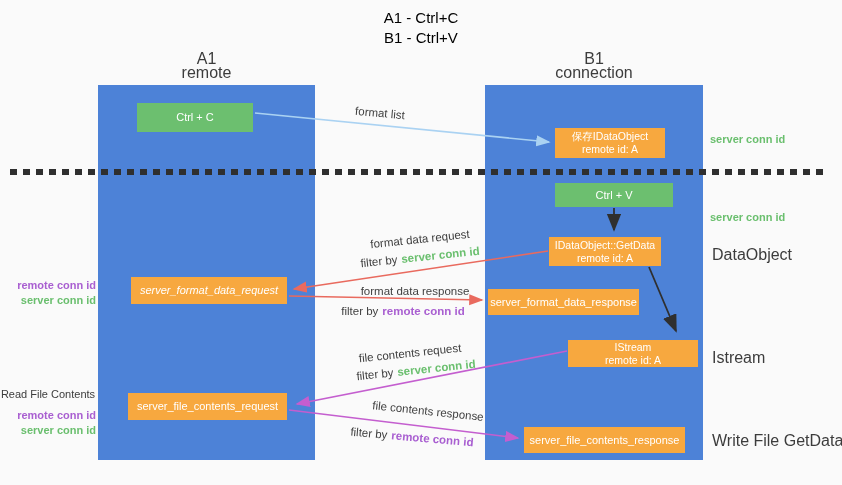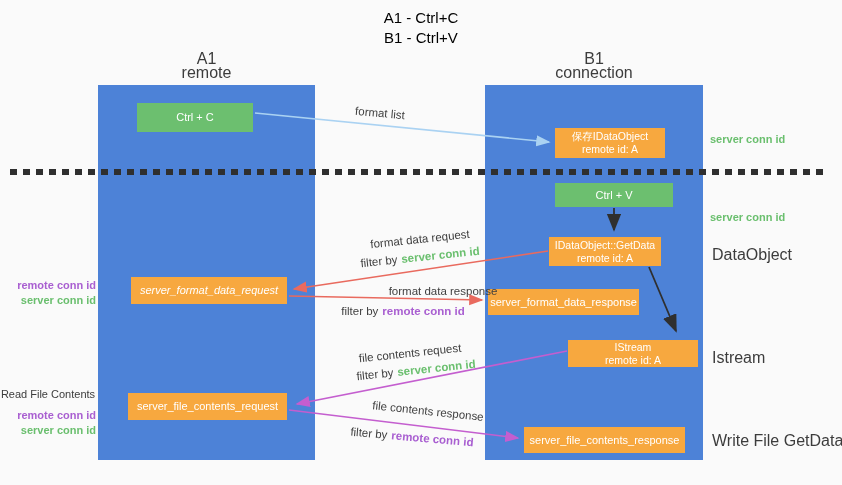--- a/index.html
+++ b/index.html
@@ -130,21 +130,21 @@
     <div class="green-text">server conn id</div>
   </div>
 
   <div class="edge-label" style="left:380px; top:113px; transform:translate(-50%,-50%) rotate(5deg);">format list</div>
 
   <div class="edge-label" style="left:420px; top:239px; transform:translate(-50%,-50%) rotate(-6deg);">format data request</div>
   <div class="edge-label" style="left:420px; top:257px; transform:translate(-50%,-50%) rotate(-6deg);">
     <span>filter by</span><span class="green-text sep">server conn id</span>
   </div>
 
-  <div class="edge-label" style="left:415px; top:291px; transform:translate(-50%,-50%);margin-left:28px;">format data response</div>
+  <div class="edge-label" style="left:415px; top:291px; transform:translate(-50%,-50%);">format data response</div>
   <div class="edge-label" style="left:403px; top:311px; transform:translate(-50%,-50%);">
     <span>filter by</span><span class="purple-text sep">remote conn id</span>
   </div>
 
   <div class="edge-label" style="left:410px; top:353px; transform:translate(-50%,-50%) rotate(-6deg);">file contents request</div>
   <div class="edge-label" style="left:416px; top:370px; transform:translate(-50%,-50%) rotate(-6deg);">
     <span>filter by</span><span class="green-text sep">server conn id</span>
   </div>
 
   <div class="edge-label" style="left:428px; top:411px; transform:translate(-50%,-50%) rotate(6deg);">file contents response</div>

